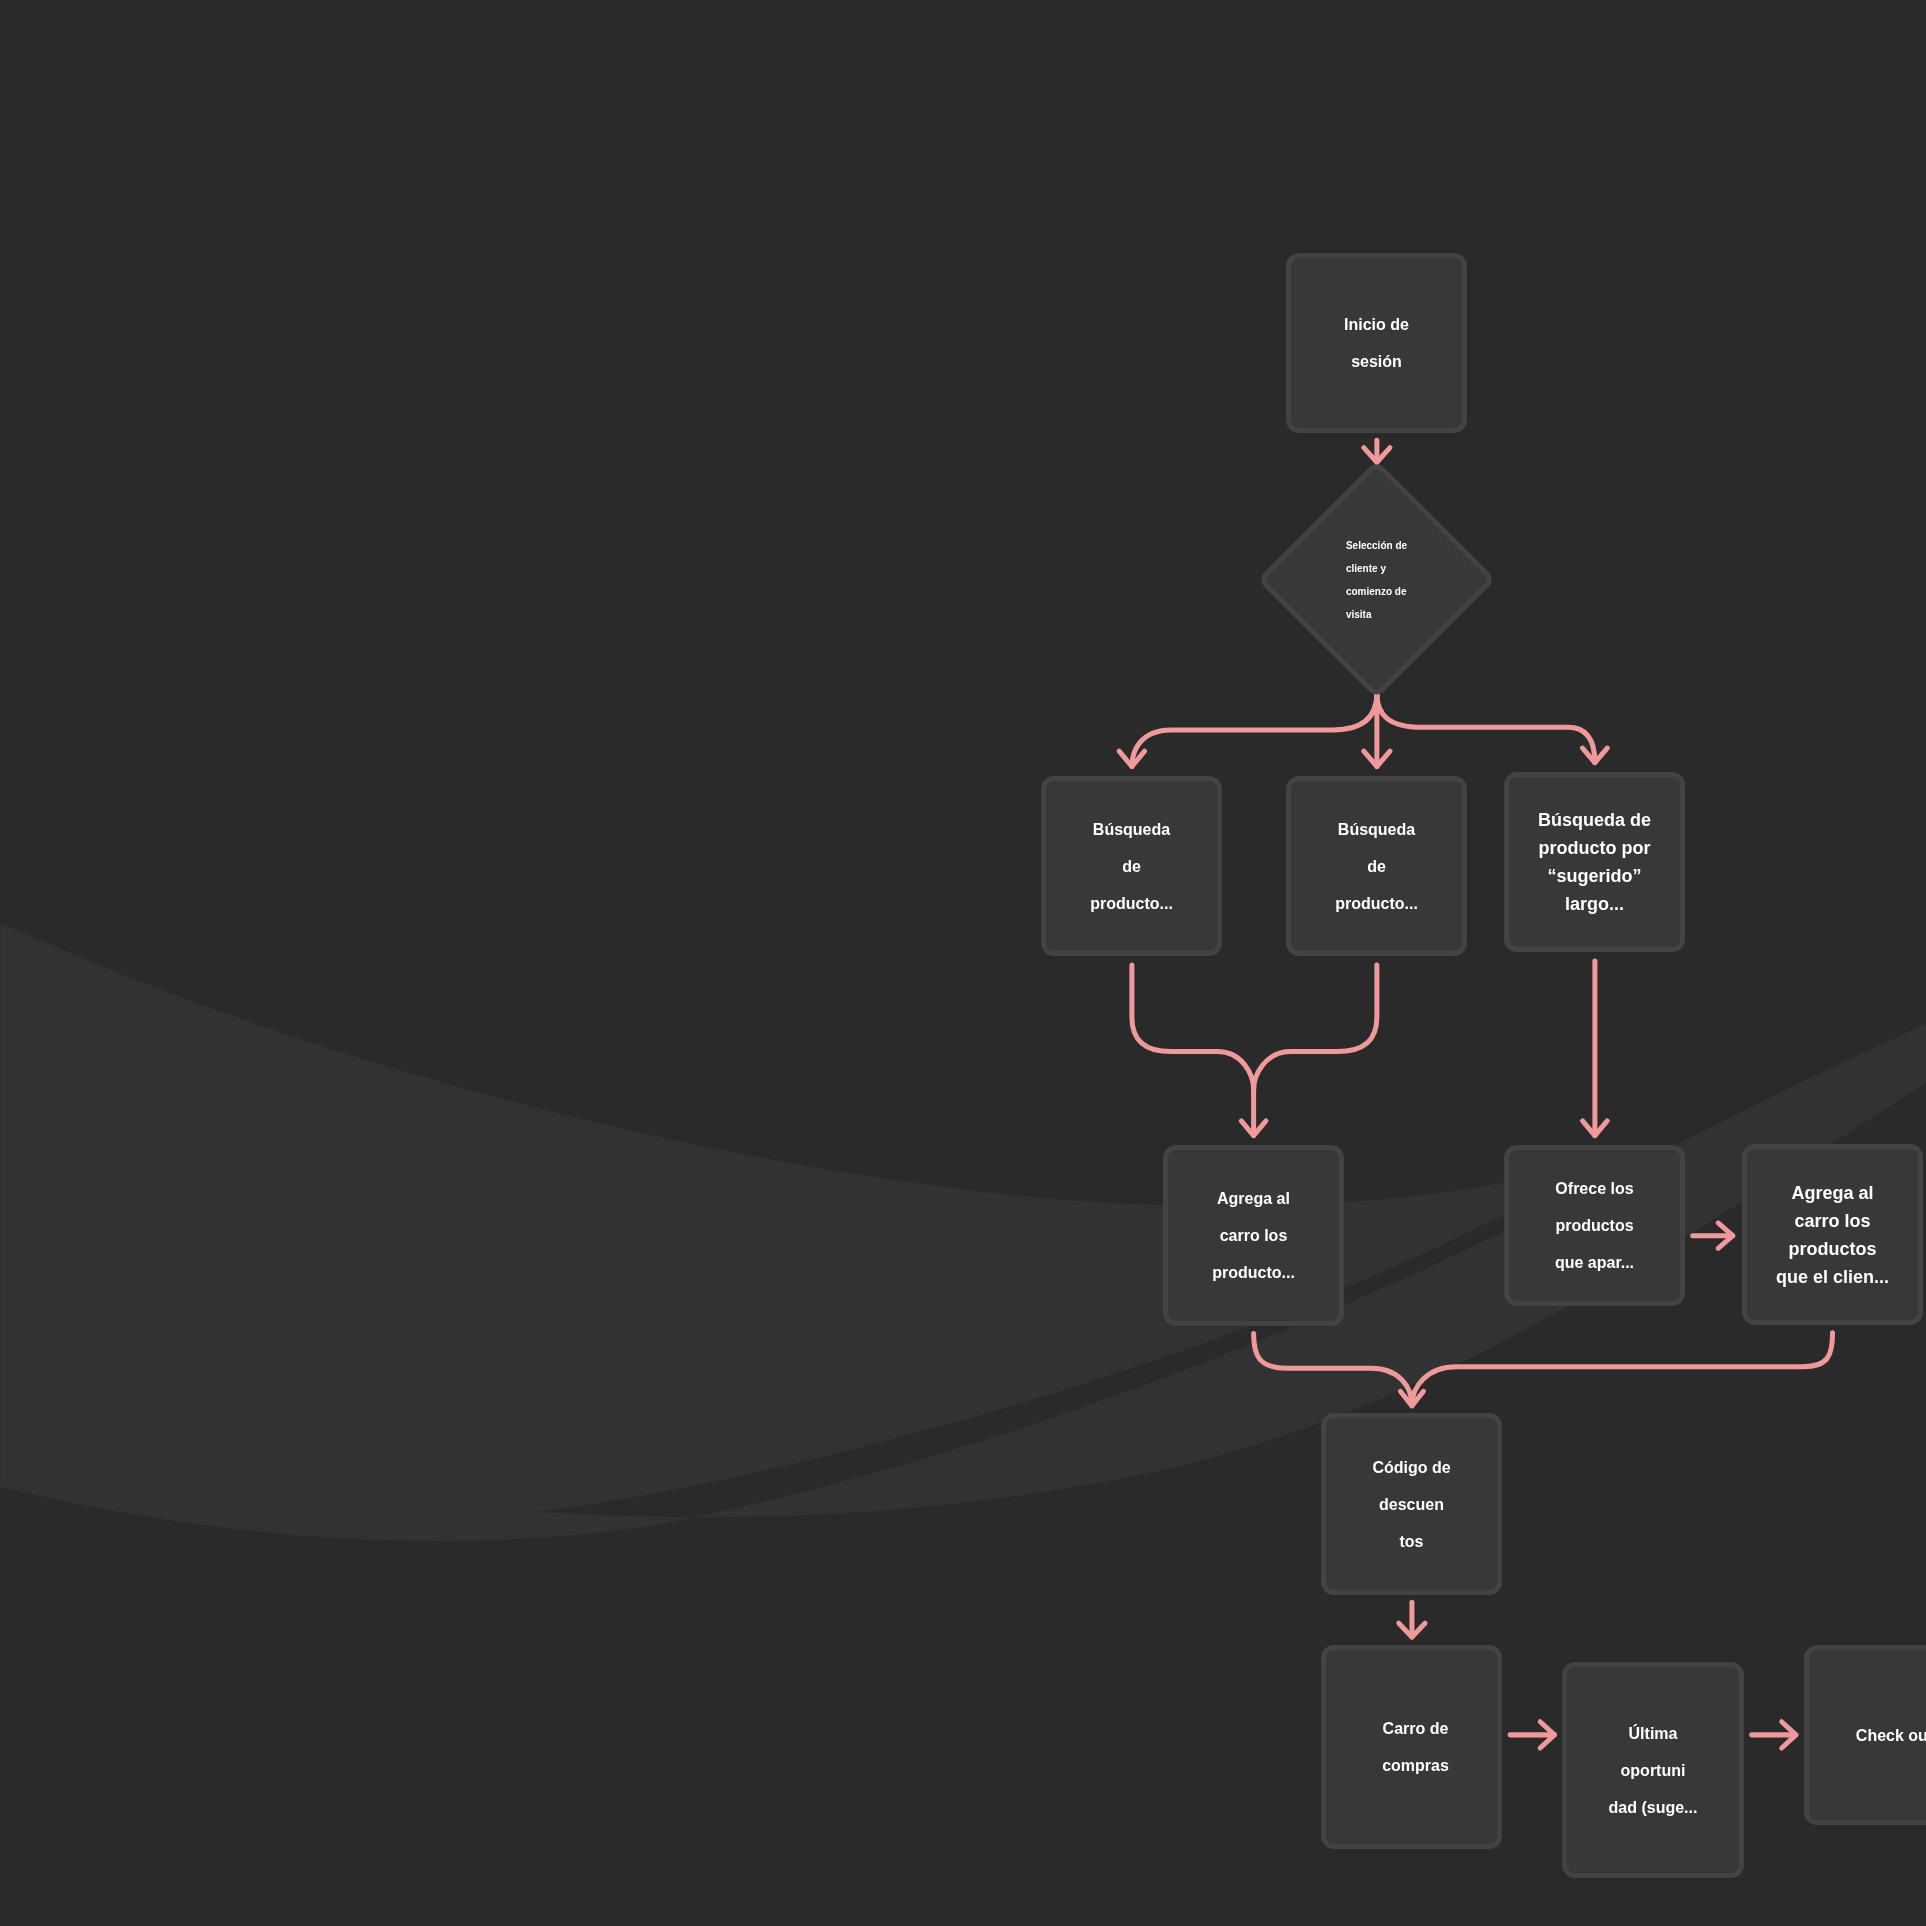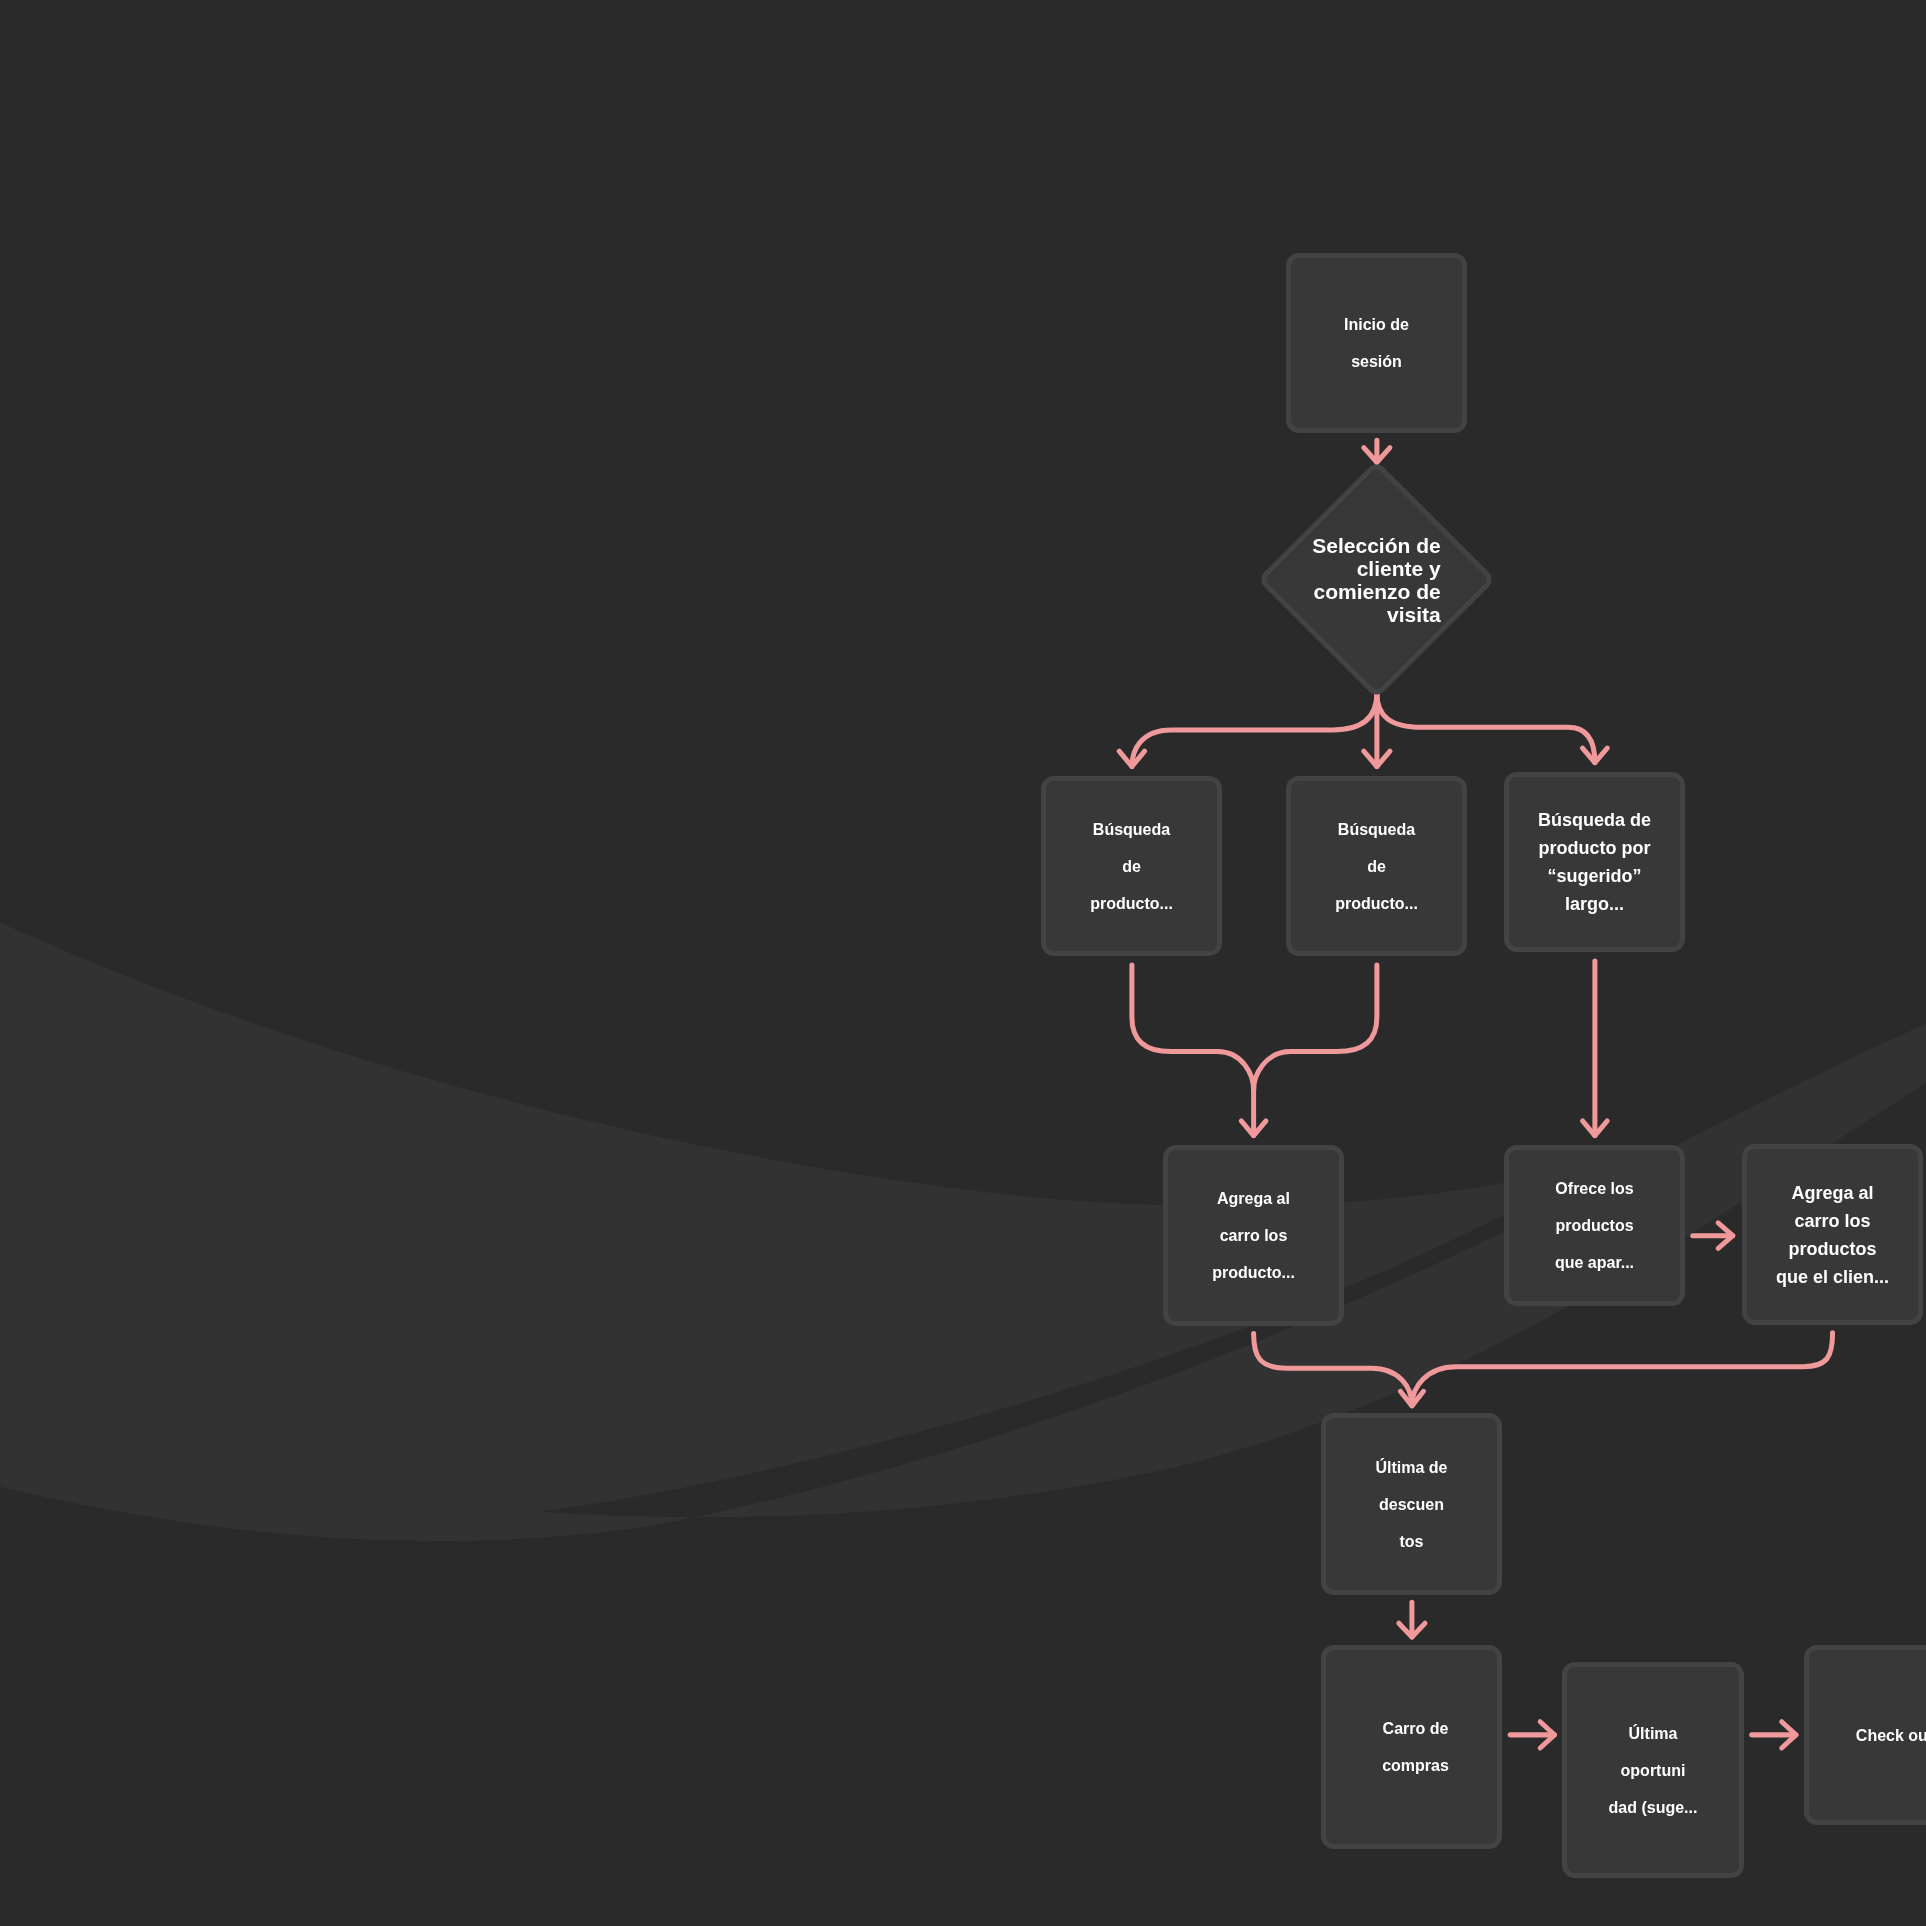--- a/index.html
+++ b/index.html
@@ -66,23 +66,23 @@
       box-sizing: border-box;
       background: #383838;
       border: 5.4px solid #434343;
       border-radius: 10.8px;
       transform: rotate(45deg);
     }
     .diamond-wrap .label {
       position: relative;
       color: #ffffff;
       font-weight: bold;
-      font-size: 21px;
+      font-size: 10px;
       line-height: 23px;
-      text-align: right;
+      text-align: left;
       white-space: pre-line;
     }
   </style>
 </head>
 <body>
 
 <svg id="bg-waves" viewBox="0 0 7860 5400" xmlns="http://www.w3.org/2000/svg">
   <rect x="0" y="0" width="7860" height="5400" fill="#2a2a2a"></rect>
 
   <path d="M0,2395 C800,2760 1800,3020 2700,3110 C3300,3160 3800,3120 4200,3000
@@ -205,21 +205,21 @@
 </div>
 
 <div class="node" style="left:1742px; top:1144px; width:181px; height:181px;">
   <span class="label small">Agrega al
 carro los
 productos
 que el clien...</span>
 </div>
 
 <div class="node" style="left:1321px; top:1413px; width:181px; height:182px;">
-  <span class="label">Última de
+  <span class="label">Código de
 descuen
 tos</span>
 </div>
 
 <div class="node" style="left:1321px; top:1645px; width:181px; height:204px;padding-left:8px;">
   <span class="label">Carro de
 compras</span>
 </div>
 
 <div class="node" style="left:1562px; top:1645px; width:182px; height:216px;margin-top:17px;">

